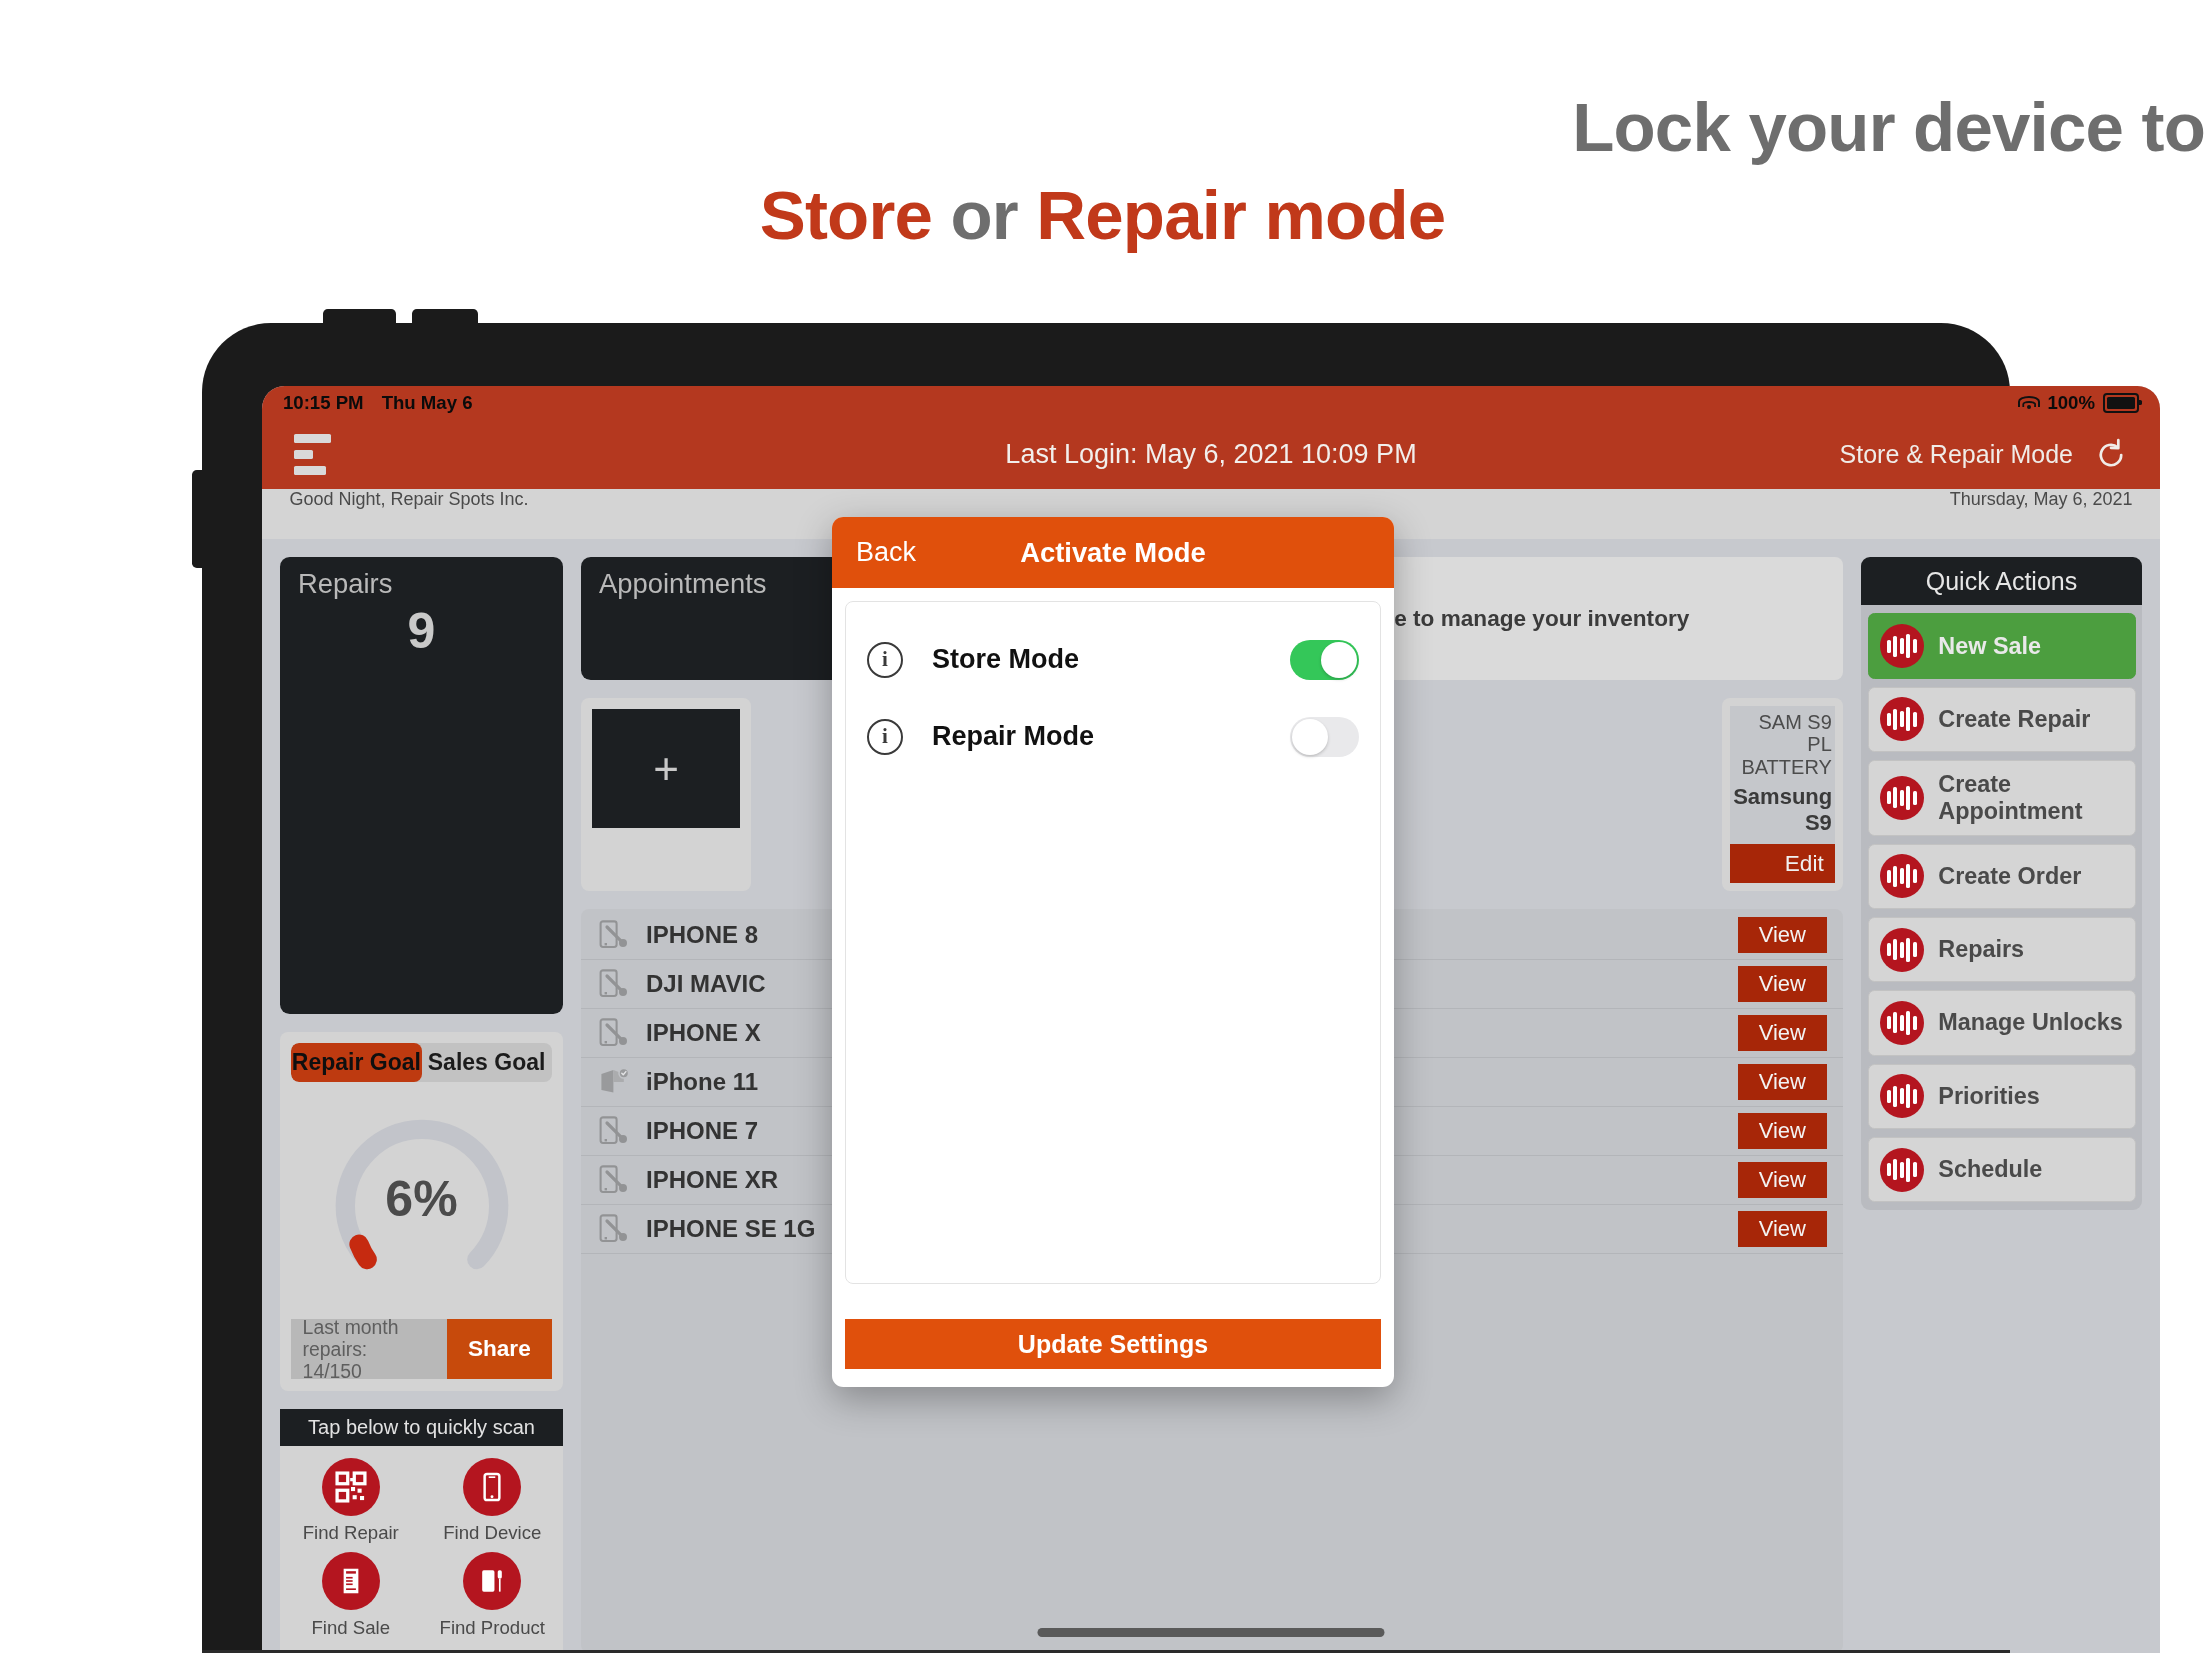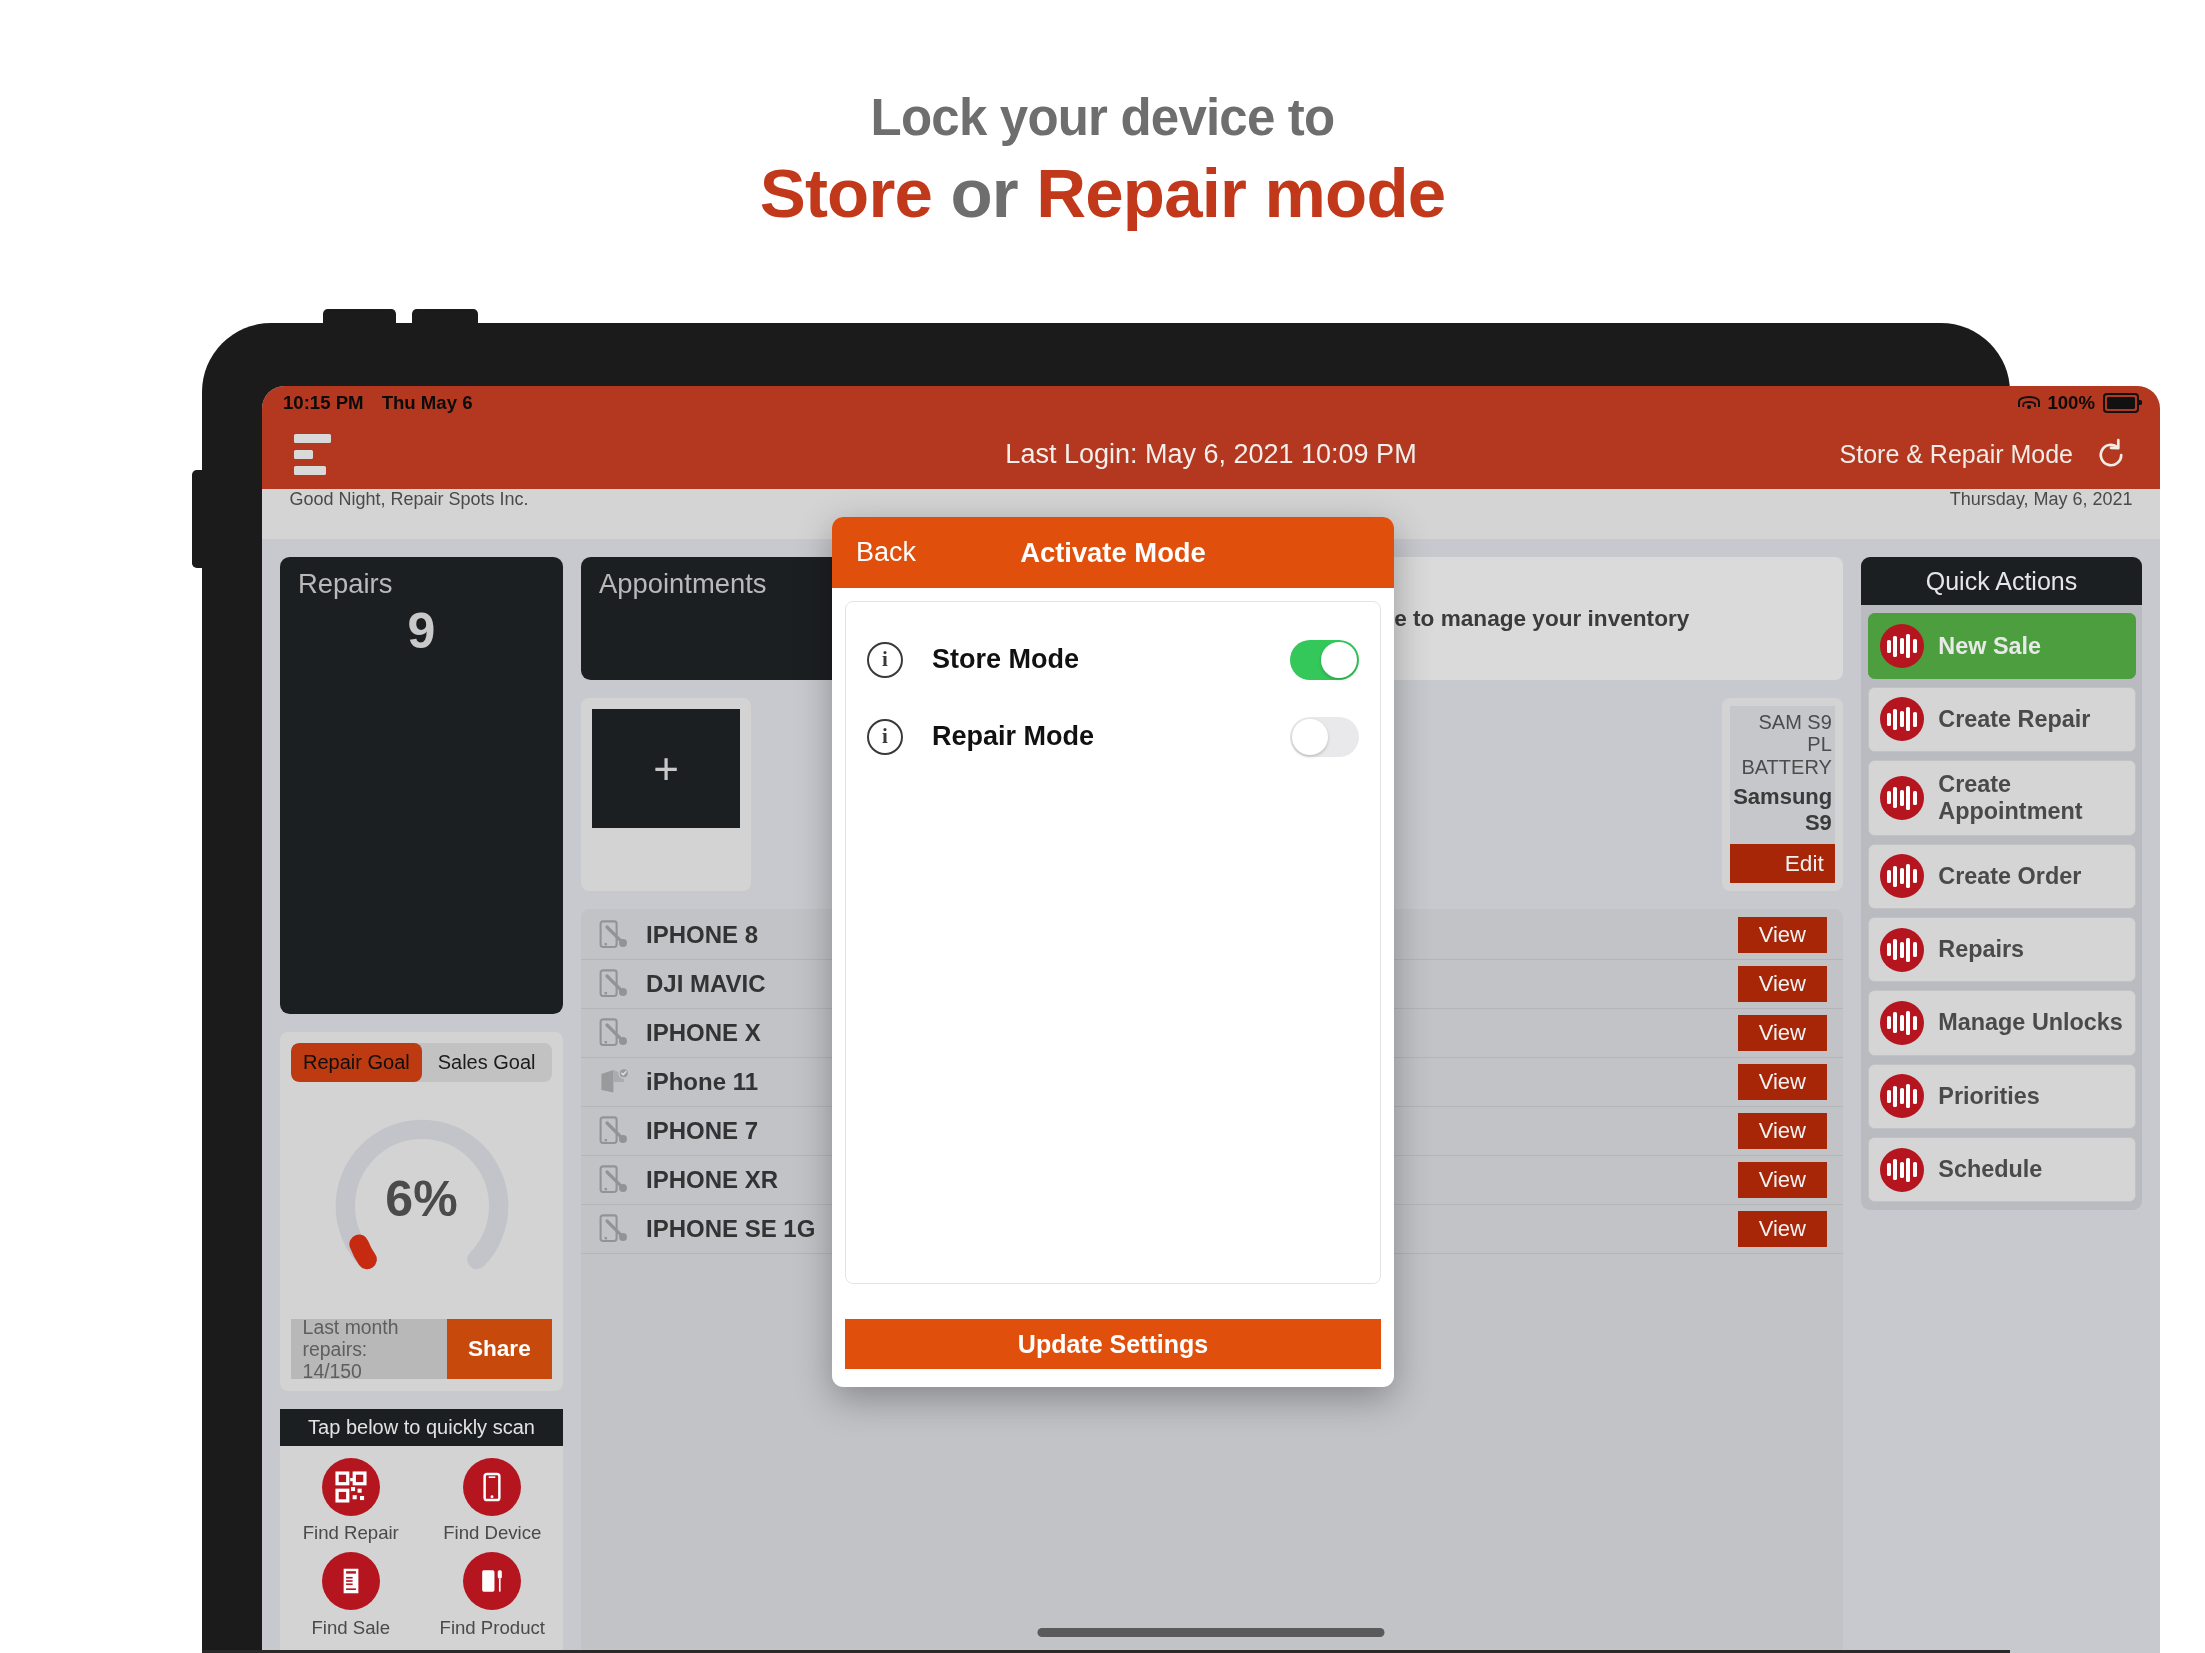--- a/index.html
+++ b/index.html
@@ -7,21 +7,21 @@
     width:2205px;height:1653px;background:#ffffff;
     font-family:"Liberation Sans",sans-serif;
     -webkit-font-smoothing:antialiased;
     position:relative;overflow:hidden;
   }
   
   .promo{
     position:absolute;left:0;top:87px;width:2205px;text-align:center;
     font-weight:bold;line-height:1.20;letter-spacing:-0.8px;
   }
-  .promo .l1{display:block;font-size:51px;color:#6e6e6e;}
+  .promo .l1{display:block;font-size:69px;color:#6e6e6e;text-align:right;}
   .promo .l2{display:block;font-size:69px;color:#6e6e6e;margin-top:4.8px;}
   .promo .accent{color:#c1391a;}
 
   
   .tablet{
     position:absolute;left:202px;top:323px;width:1808px;height:1330px;
     background:#1b1b1b;border-radius:69px 69px 0 0;
     box-shadow:0 0 0 0 rgba(0,0,0,0);
   }
   .tablet:after{
@@ -89,21 +89,21 @@
     background:#1c1f22;border-radius:9.7px;height:123px;flex:1;
     padding:11.3px 18px;box-sizing:border-box;color:#b9b9b9;
   }
   .kpi .t{font-size:27.4px;font-weight:normal;}
   .kpi .v{font-size:50px;font-weight:bold;text-align:center;margin-top:1.6px;color:#c9c9c9;}
 
   
   .card{background:#d3d3d3;border-radius:8px;}
   .goal{padding:11.3px;box-sizing:border-box;}
   .seg{display:flex;background:#c2c2c2;border-radius:8px;overflow:hidden;height:39px;}
-  .seg div{flex:1;display:flex;align-items:center;justify-content:center;font-size:20px;font-weight:normal;color:#1c1c1c;}
+  .seg div{flex:1;display:flex;align-items:center;justify-content:center;font-size:23px;font-weight:bold;color:#1c1c1c;}
   .seg div.on{background:#be3a10;color:#0f0f0f;border-radius:8px;}
   .gauge-wrap{position:relative;height:234px;display:flex;align-items:center;justify-content:center;}
   .gauge-pct{position:absolute;font-size:50px;font-weight:bold;color:#4b4b4b;}
   .lastmonth{
     background:#b8b8b8;display:flex;align-items:center;height:60px;margin-top:3.2px;
     padding-left:11.3px;box-sizing:border-box;
   }
   .lastmonth .lbl{font-size:19.4px;color:#5e5e5e;line-height:1.15;}
   .lastmonth .share{
     margin-left:auto;background:#c74a0c;color:#fff;font-size:22.6px;font-weight:bold;

